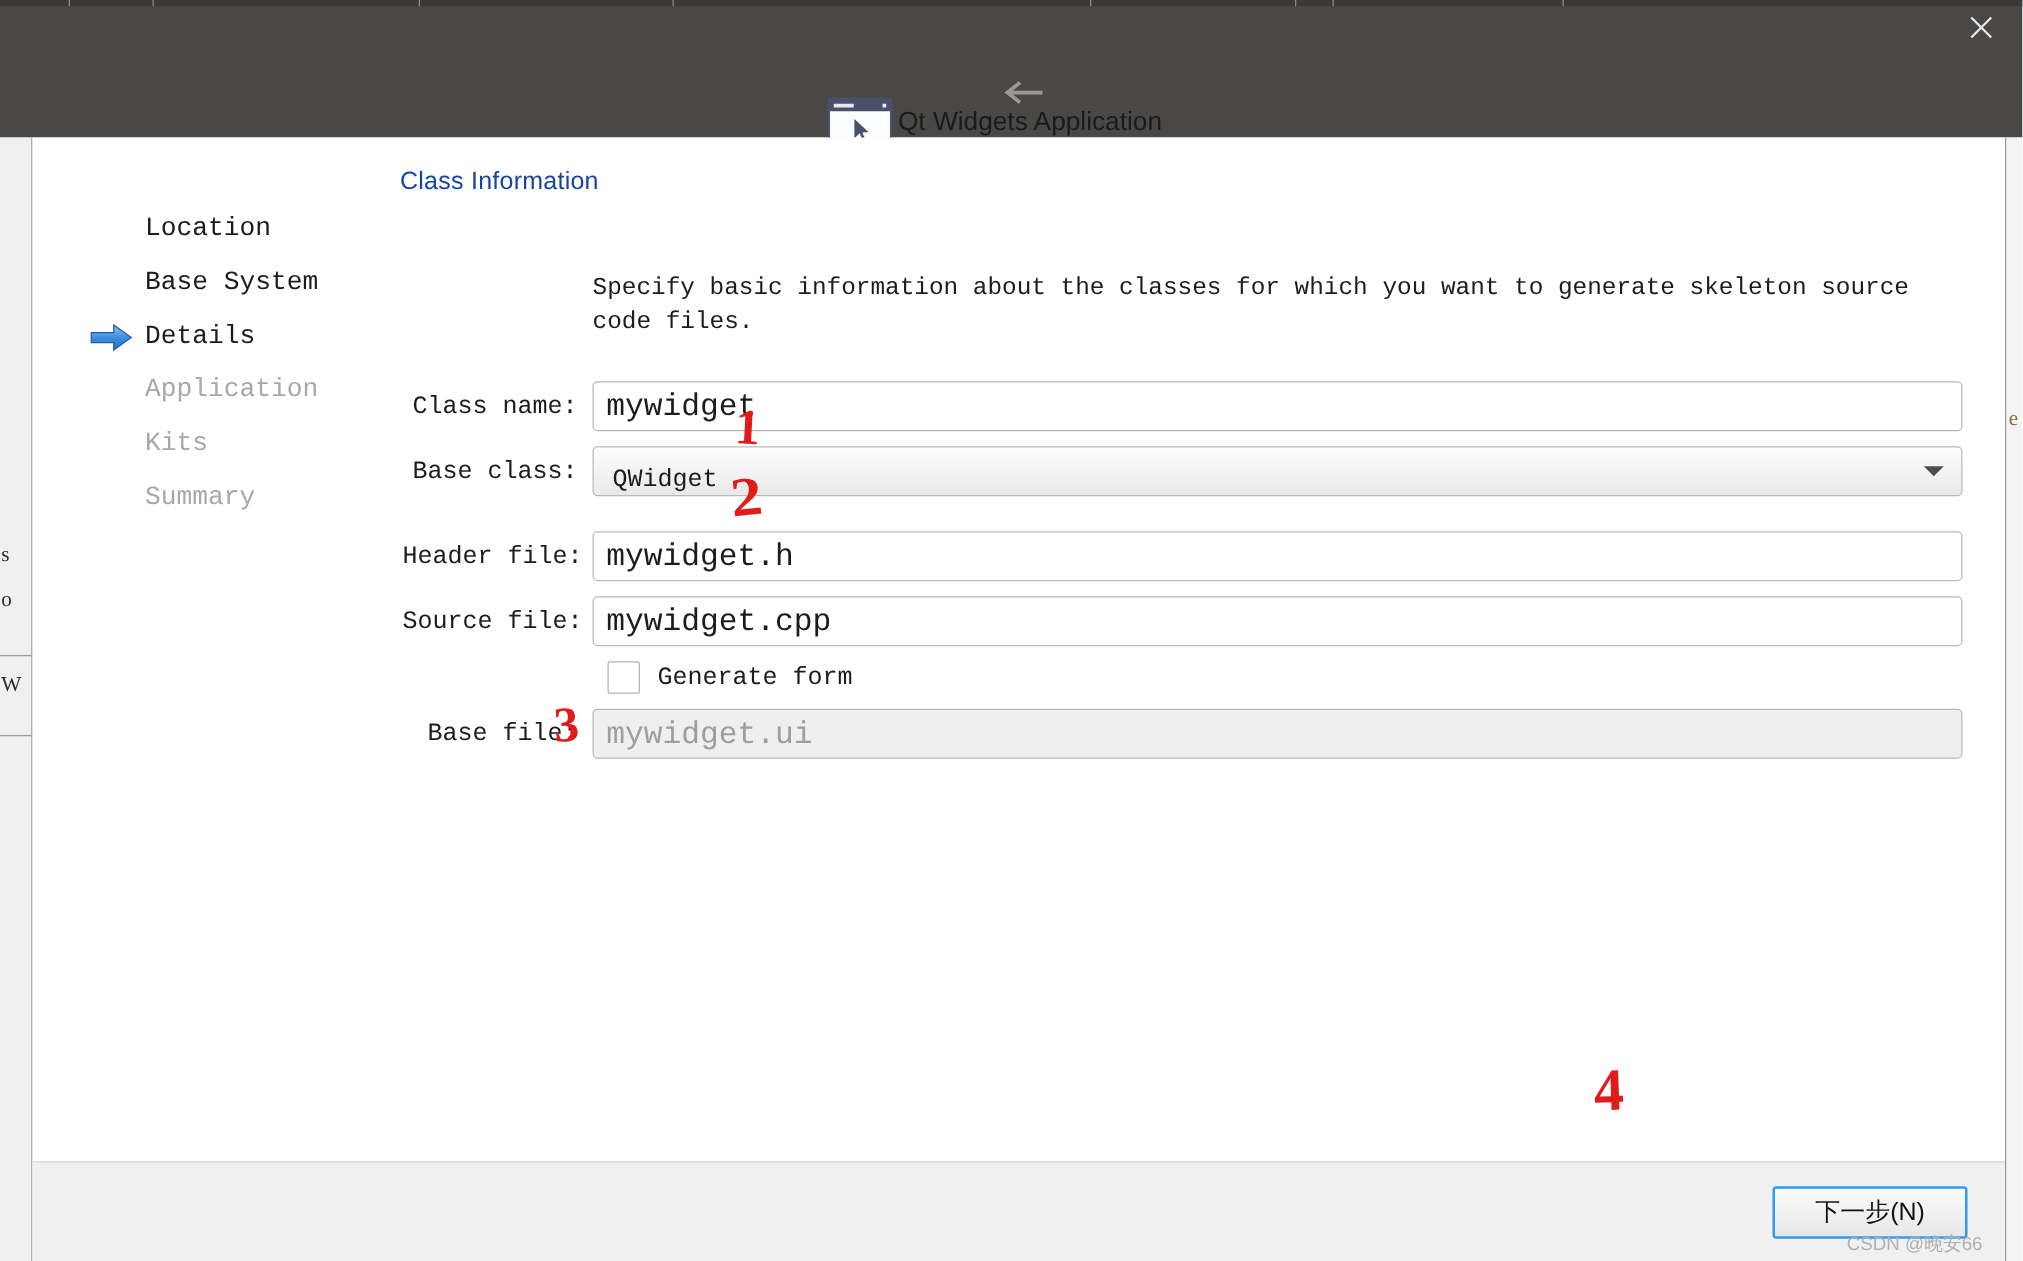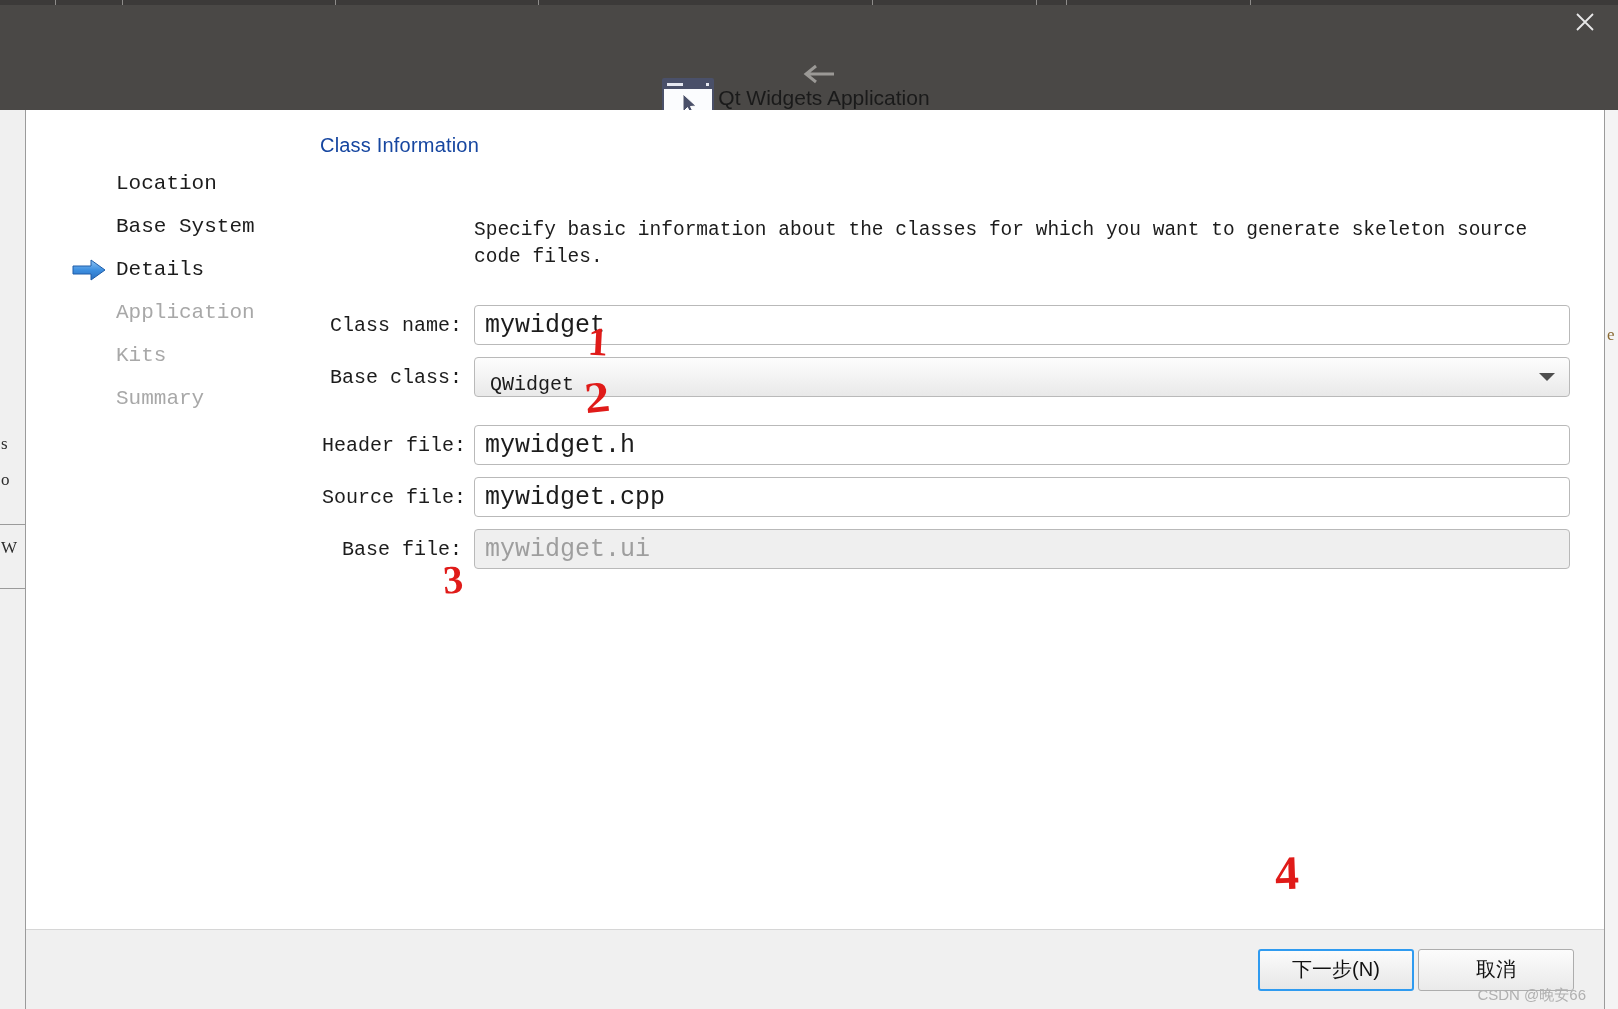--- a/index.html
+++ b/index.html
@@ -467,32 +467,35 @@
         </div>
       </div>
 
       <div class="form-row">
         <div class="flabel">Source file:</div>
         <div class="field">
           <span class="val">mywidget.cpp</span>
         </div>
       </div>
 
+      <div class="check-row">
+        <div class="checkbox"></div>
+        <div class="check-label">Generate form</div>
+      </div>
 
       <div class="form-row">
         <div class="flabel">Base file:</div>
         <div class="field disabled">
           <span class="val">mywidget.ui</span>
         </div>
       </div>
     </div>
 
     <div class="footer">
       <div class="btn default">下一步(N)</div>
-      <div class="btn">取消</div>
     </div>
 
     <div class="watermark">CSDN @晚安66</div>
   </div>
 
   <div class="annot" style="left:588px; top:318px; font-size:40px; transform:rotate(3deg);">1</div>
 
   <div class="annot" style="left:586px; top:372px; font-size:44px; transform:rotate(-6deg) scaleX(1.15);">2</div>
 
   <div class="annot" style="left:443px; top:556px; font-size:40px; transform:rotate(-4deg);">3</div>

